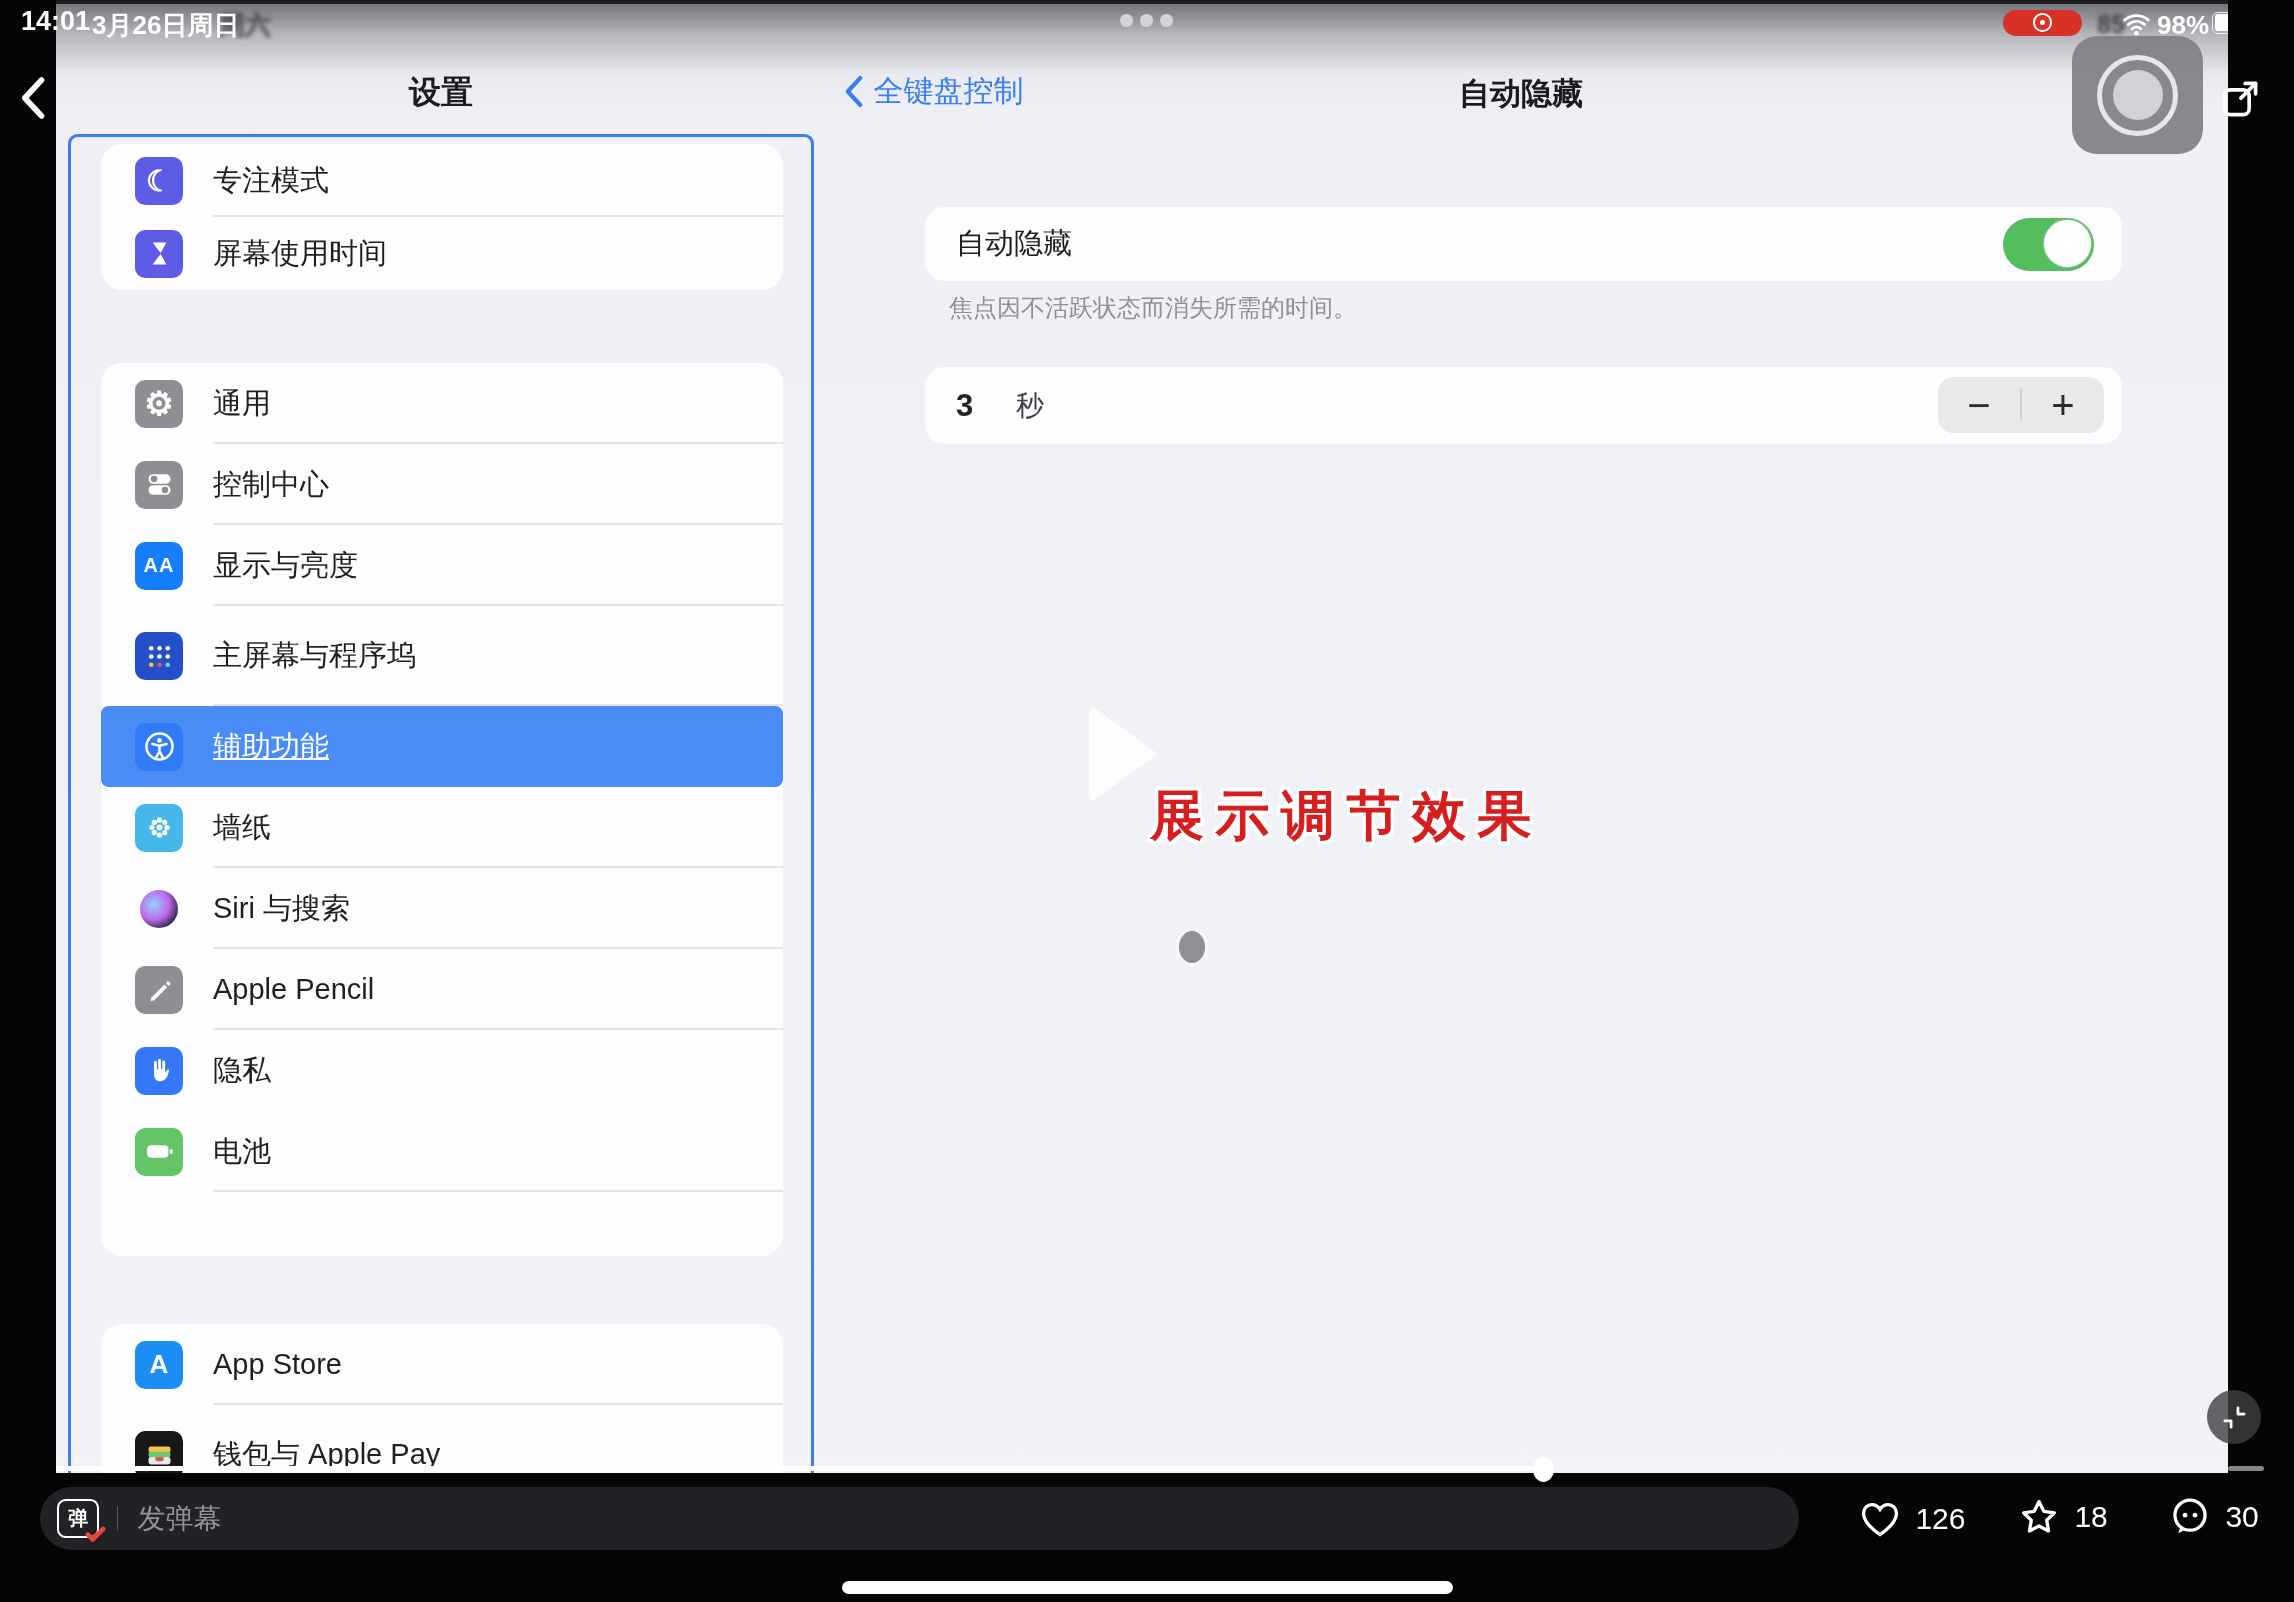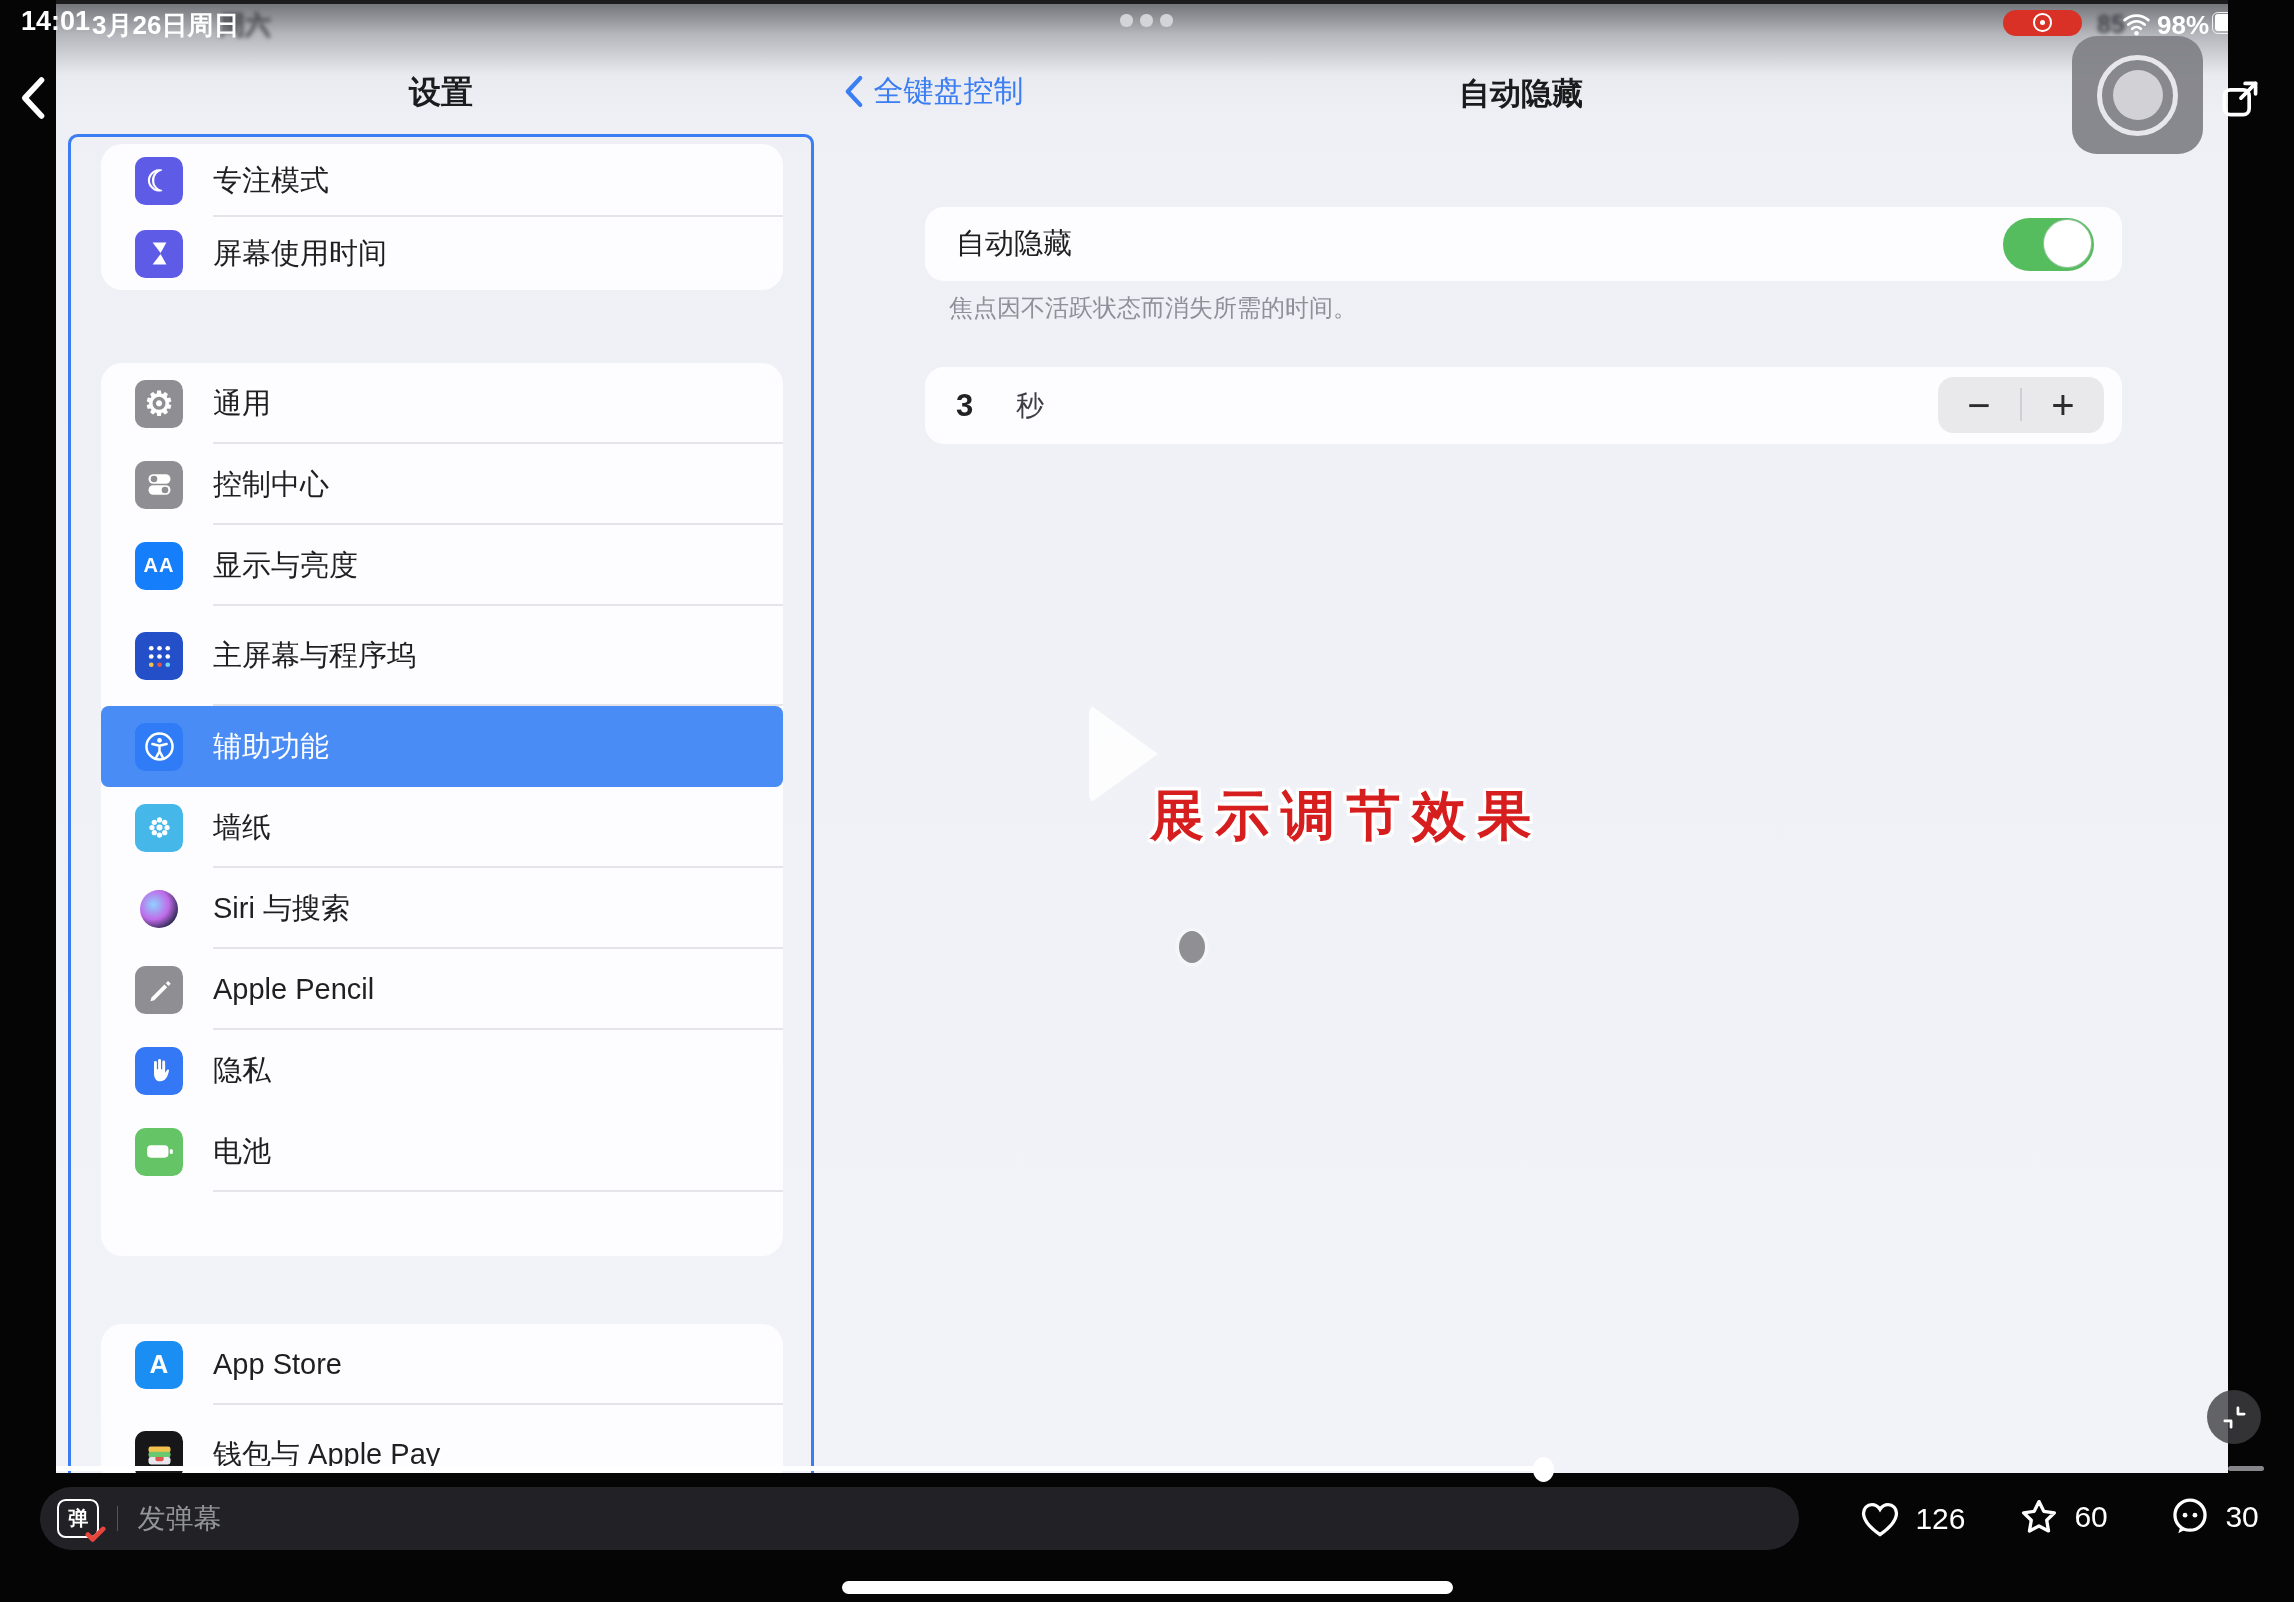--- a/index.html
+++ b/index.html
@@ -33,21 +33,21 @@
   .pane-title{left:11.5px;top:71px;width:747px;text-align:center;font-size:32px;font-weight:700;color:#1c1c1e;}
   .focusring{left:11.5px;top:134px;width:740px;height:1345px;border:3.8px solid var(--accent,#3b7df2);
              border-bottom:none;border-radius:9.6px 9.6px 0 0;}
   .card{position:absolute;left:45px;width:682px;background:#fdfdff;border-radius:21px;overflow:hidden;}
   .srow{position:relative;display:flex;align-items:center;}
   .srow .ic{position:absolute;left:34px;width:48px;height:48px;border-radius:10.6px;
             display:flex;align-items:center;justify-content:center;color:#fff;overflow:hidden;}
   .srow .lb{position:absolute;left:112px;font-size:29px;color:#1f1f22;white-space:nowrap;}
   .srow .div{position:absolute;left:112px;right:0;bottom:0;height:1.9px;background:#e5e5e9;}
   .srow.sel{background:var(--sel,#4a8cf5);border-radius:7.7px;}
-  .srow.sel .lb{color:#fff;}
+  .srow.sel .lb{color:#fff;text-decoration:underline;}
   .ic svg{width:33px;height:33px;}
   .ic .tx{font-weight:700;color:#fff;}
   
   .navback{display:flex;align-items:center;gap:9.6px;color:var(--accent,#3b7df2);font-size:30px;}
   .navtitle{left:1177px;top:73px;width:576px;text-align:center;font-size:31px;font-weight:600;color:#1b1b1d;}
   .dcard{position:absolute;left:869px;width:1197px;background:#fdfdff;border-radius:19px;}
   .dlabel{position:absolute;left:31px;top:50%;transform:translateY(-50%);font-size:29px;color:#1f1f22;}
   .toggle{position:absolute;right:28px;top:10.6px;width:91px;height:53px;border-radius:27px;background:var(--green,#55bd5e);}
   .toggle .knob{position:absolute;right:1.9px;top:1.9px;width:49px;height:49px;border-radius:50%;
                 background:#fff;border:1.9px solid rgba(60,150,70,.55);box-sizing:border-box;}
@@ -354,21 +354,21 @@
   <div class="count" style="left:1858px;top:1497px;">
     <svg viewBox="0 0 24 24">
       <path d="M12 20.5C5.5 16 3 12.2 3 8.9 3 6.2 5 4.2 7.6 4.2c1.8 0 3.4 1 4.4 2.6 1-1.6 2.6-2.6 4.4-2.6C19 4.2 21 6.2 21 8.9c0 3.3-2.5 7.1-9 11.6z" fill="none" stroke="#fff" stroke-width="1.8"></path>
     </svg>
     <span>126</span>
   </div>
   <div class="count" style="left:2017px;top:1495px;">
     <svg viewBox="0 0 24 24">
       <path d="M12 3.6l2.6 5.3 5.8.8-4.2 4.1 1 5.8-5.2-2.7-5.2 2.7 1-5.8L3.6 9.7l5.8-.8z" fill="none" stroke="#fff" stroke-width="1.8" stroke-linejoin="round"></path>
     </svg>
-    <span>60</span>
+    <span>18</span>
   </div>
   <div class="count" style="left:2168px;top:1495px;">
     <svg viewBox="0 0 24 24">
       <circle cx="12" cy="11" r="8.2" fill="none" stroke="#fff" stroke-width="1.8"></circle>
       <path d="M6.8 17.2L5.6 20.9l3.7-1.9z" fill="#fff"></path>
       <circle cx="9.3" cy="11" r="1.3" fill="#fff"></circle>
         <circle cx="14.7" cy="11" r="1.3" fill="#fff"></circle>
     </svg>
     <span>30</span>
   </div>

